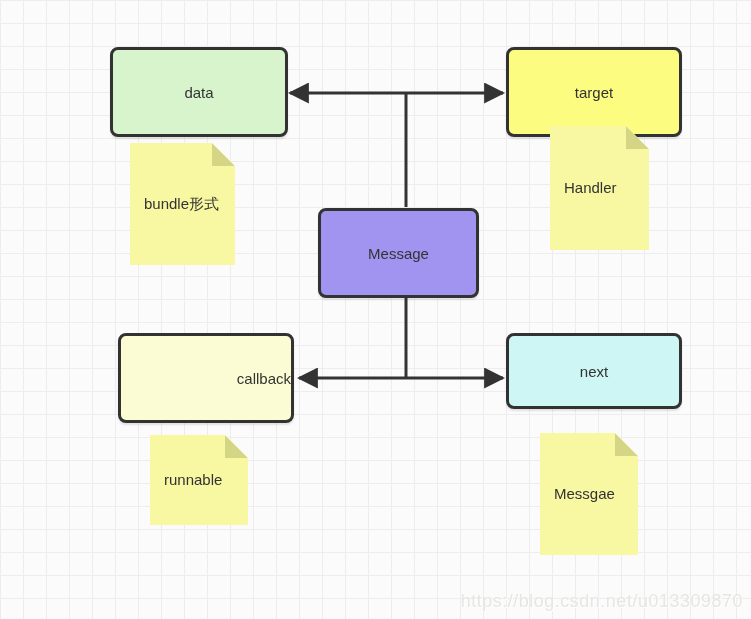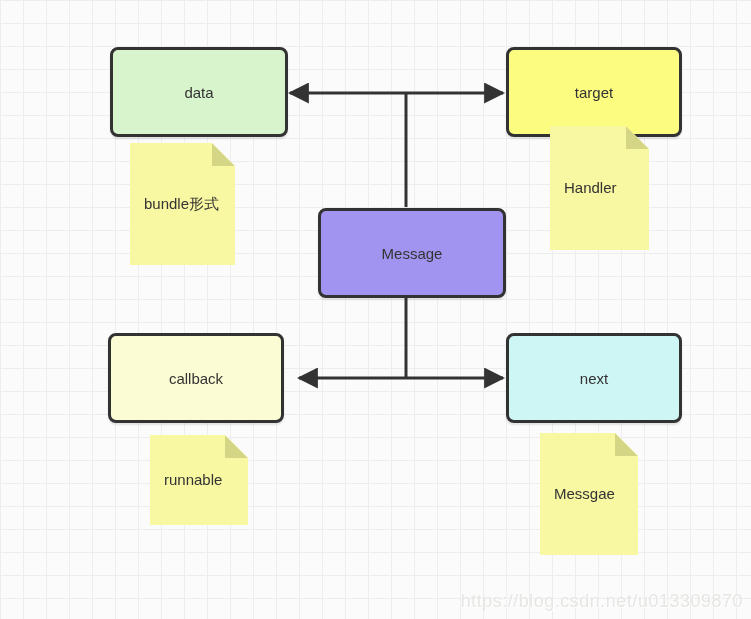--- a/index.html
+++ b/index.html
@@ -18,23 +18,23 @@
     position:absolute;
     box-sizing:border-box;
     border:3px solid #323232;
     border-radius:8px;
     display:flex;align-items:center;justify-content:center;
     font-size:15px;color:#333;
     box-shadow:0 2px 2px rgba(0,0,0,0.10);
   }
   .node-data{left:110px;top:47px;width:178px;height:90px;}
   .node-target{left:506px;top:47px;width:176px;height:90px;text-align:center;}
-  .node-message{left:318px;top:208px;width:188px;height:90px;}
-  .node-callback{left:108px;top:333px;width:176px;height:90px;}
-  .node-next{left:506px;top:333px;width:176px;height:90px;}
+  .node-message{left:318px;top:208px;width:161px;height:90px;}
+  .node-callback{left:118px;top:333px;width:176px;height:90px;justify-content:flex-end;}
+  .node-next{left:506px;top:333px;width:176px;height:76px;}
   .note{
     position:absolute;
     clip-path:polygon(0 0, calc(100% - 23px) 0, 100% 23px, 100% 100%, 0 100%);
     display:flex;align-items:center;
     text-align:center;
     font-size:15px;color:#333;
     padding:0 14px;box-sizing:border-box;
     word-break:break-word;line-height:1.45;
   }
   .note .fold{

